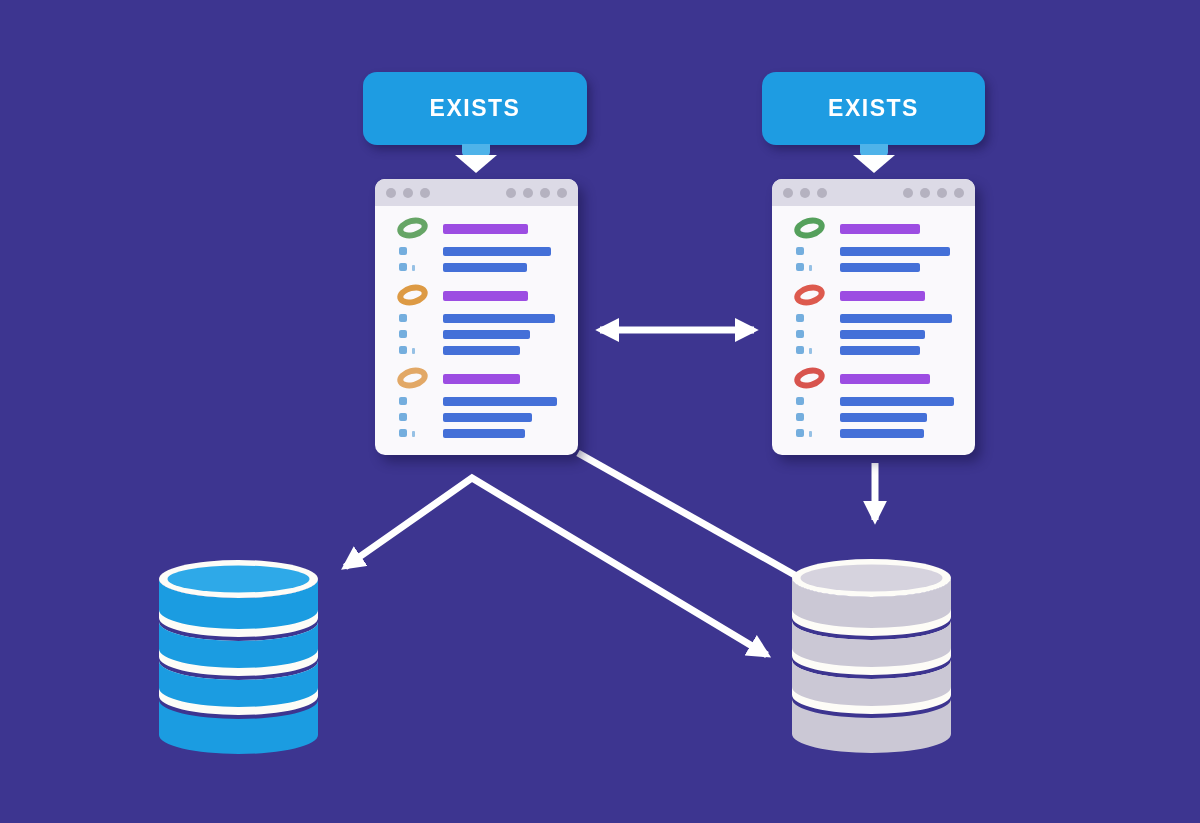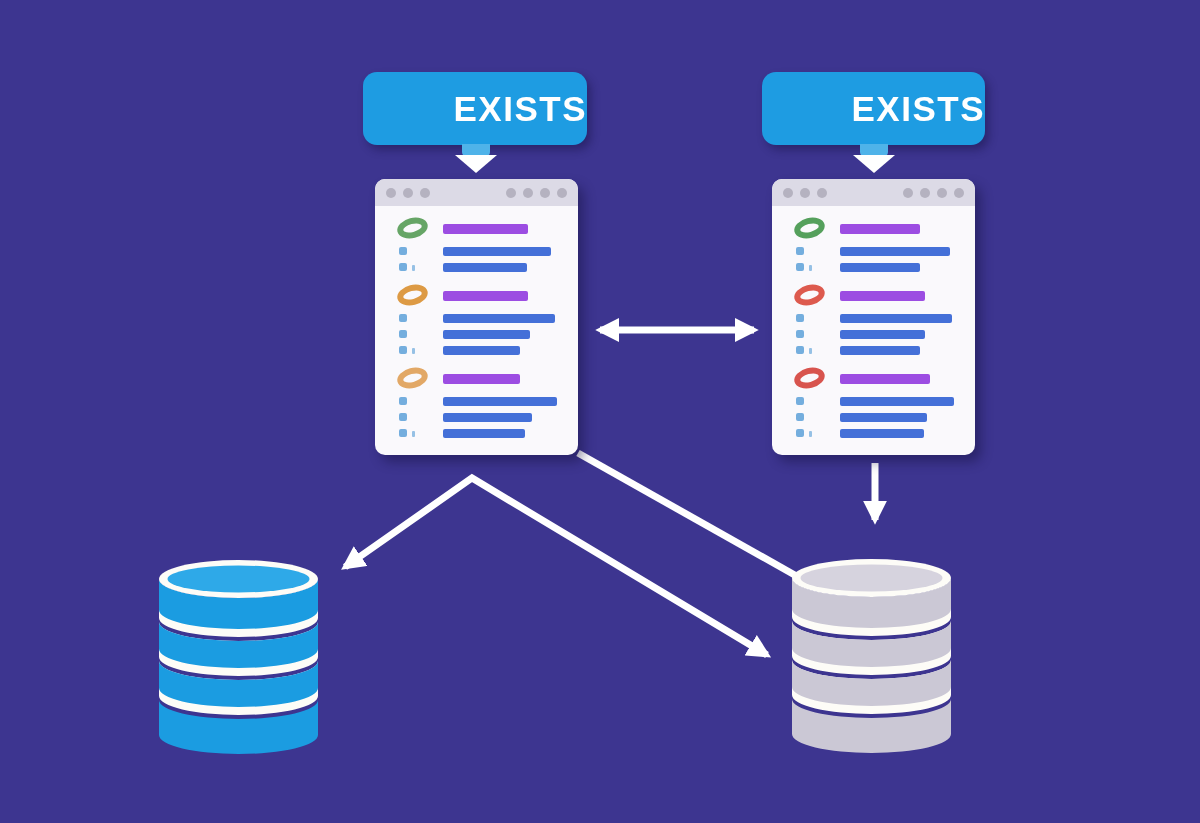--- a/index.html
+++ b/index.html
@@ -20,22 +20,22 @@
     --rim-white:#fdfcf7;
   }
   html,body{margin:0;padding:0;}
   .canvas{
     position:relative;width:1200px;height:823px;overflow:hidden;
     background:var(--background);
     font-family:"Liberation Sans",sans-serif;
   }
   
   .exists{
-    position:absolute;display:flex;align-items:center;justify-content:flex-end;
-    background:var(--label-bg);color:#fff;font-weight:bold;font-size:35px;
+    position:absolute;display:flex;align-items:center;justify-content:center;
+    background:var(--label-bg);color:#fff;font-weight:bold;font-size:23px;
     letter-spacing:1.5px;border-radius:14px;
     box-shadow:4px 5px 9px rgba(22,17,66,.45);
   }
   .stem{position:absolute;width:28px;height:13px;background:var(--label-stem);border-radius:0 0 5px 5px;}
   .tri{position:absolute;width:0;height:0;border-left:21px solid transparent;border-right:21px solid transparent;border-top:18px solid var(--arrow-white);}
   
   .panel{
     position:absolute;width:203px;height:276px;background:var(--panel-bg);
     border-radius:10px;box-shadow:6px 7px 12px rgba(20,16,60,.45);z-index:2;
   }

